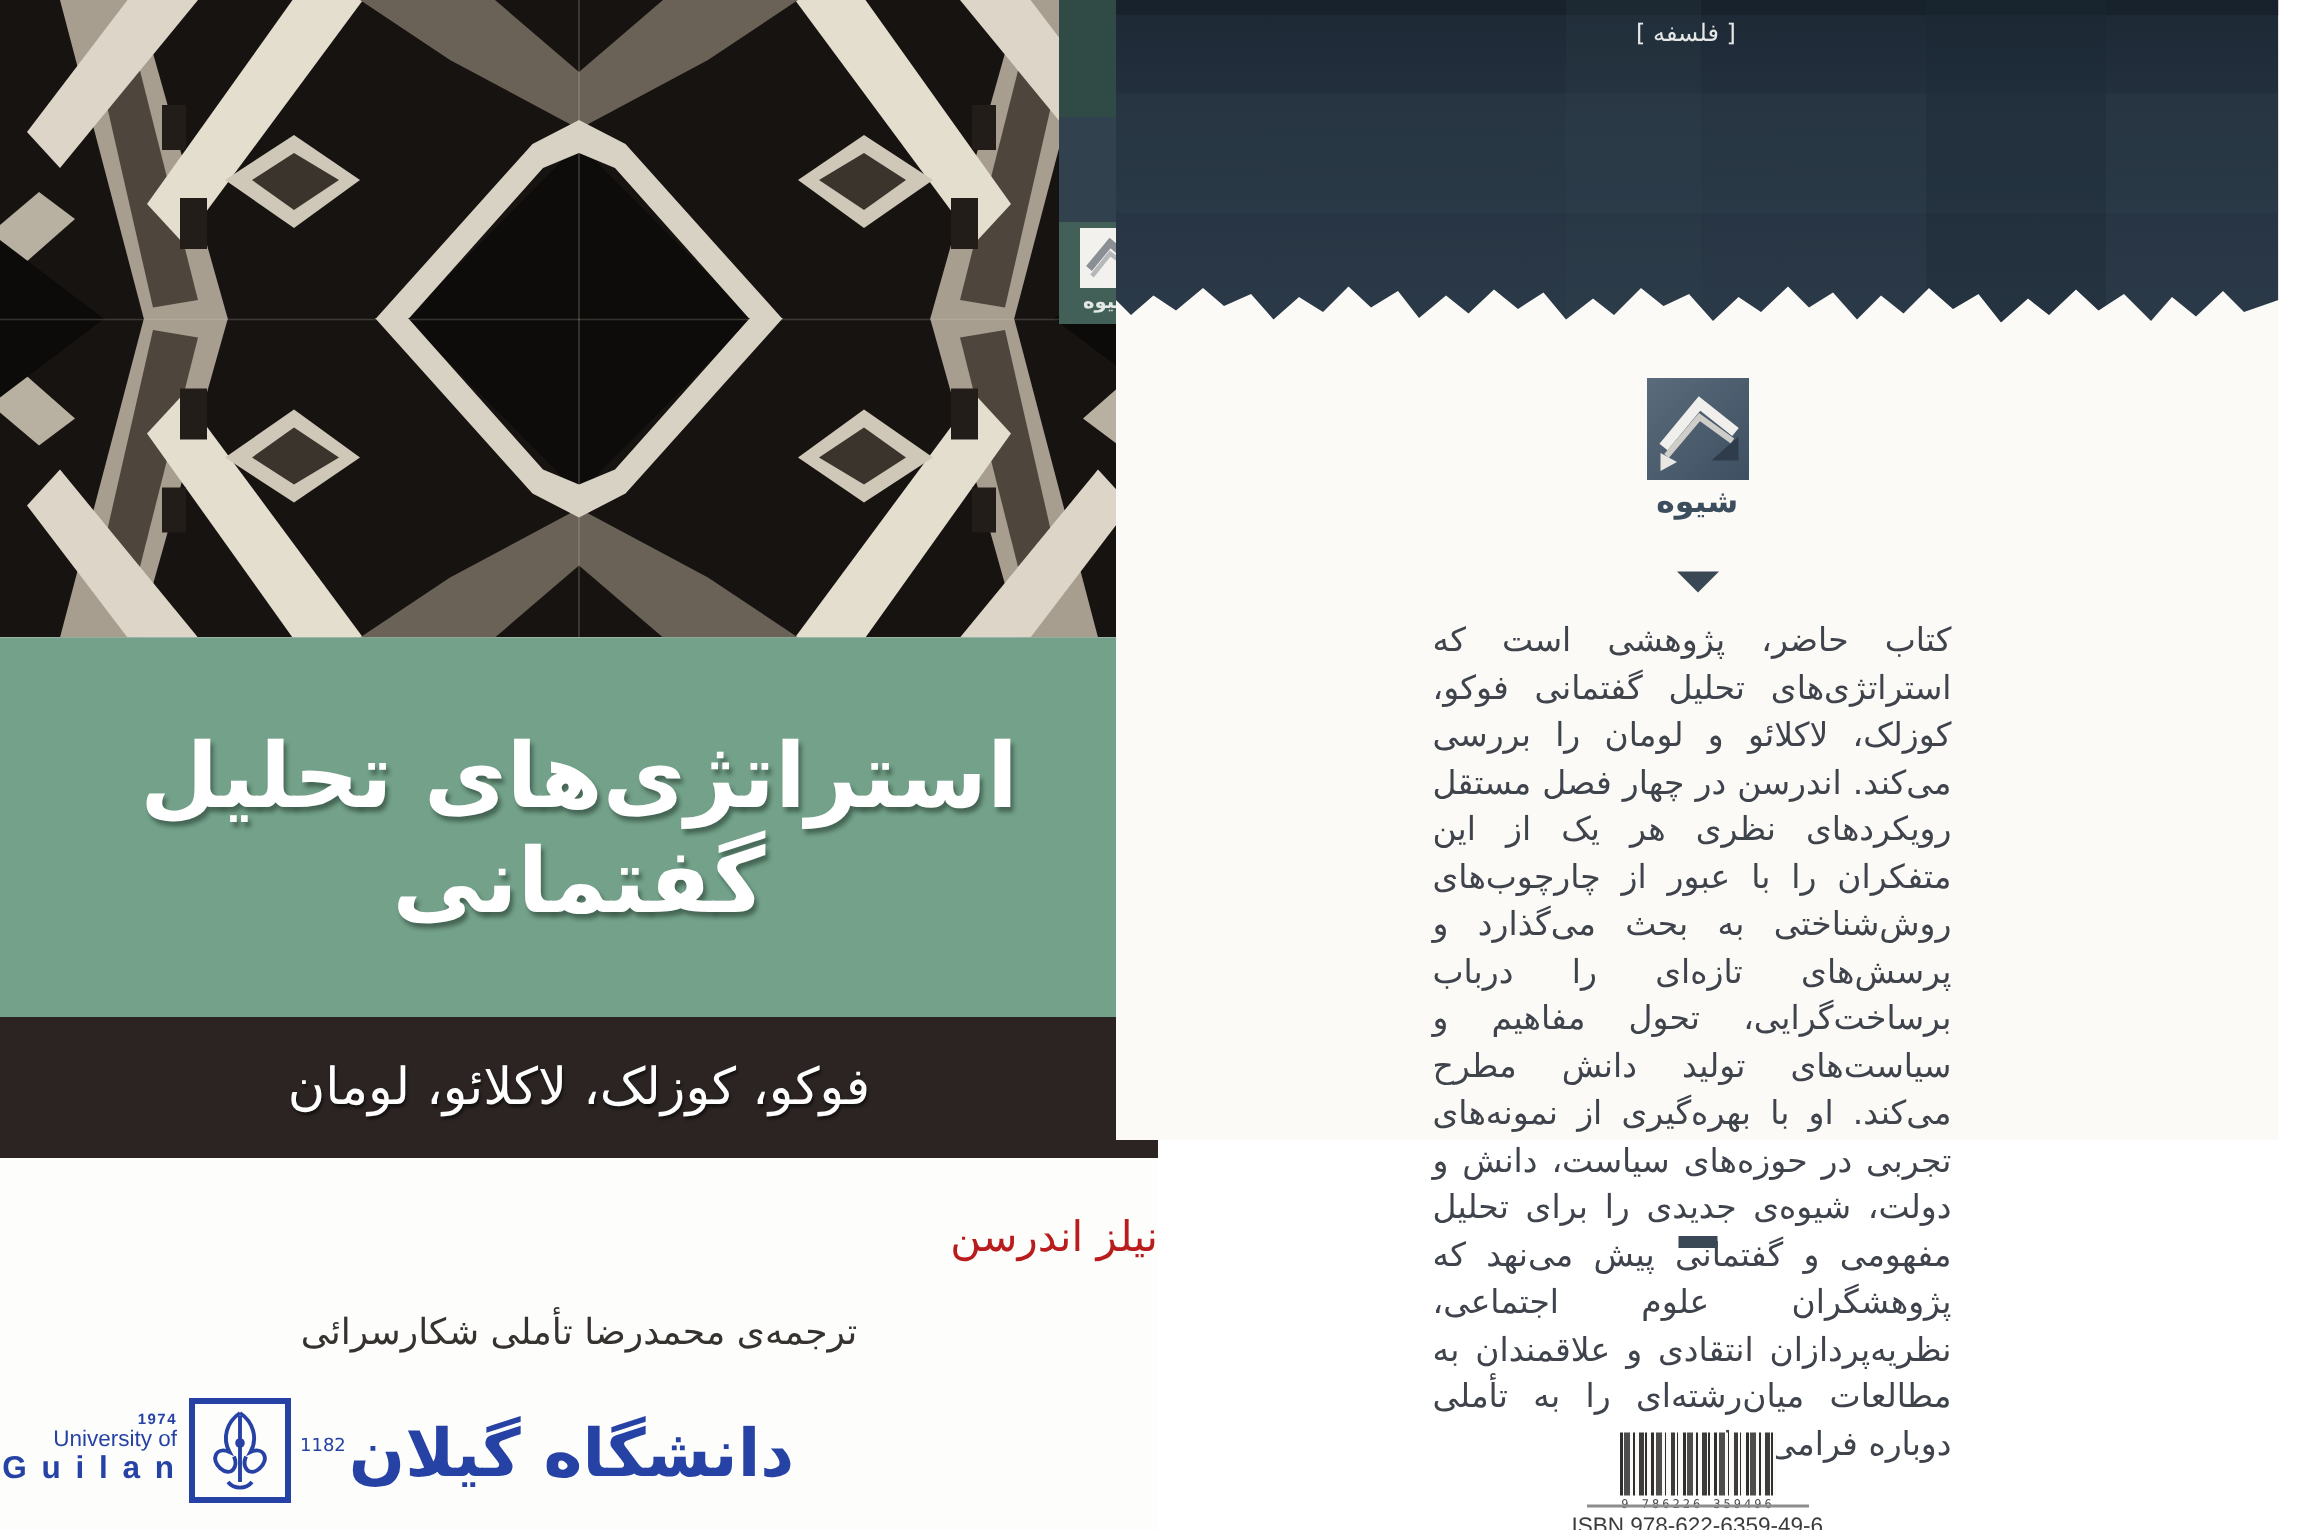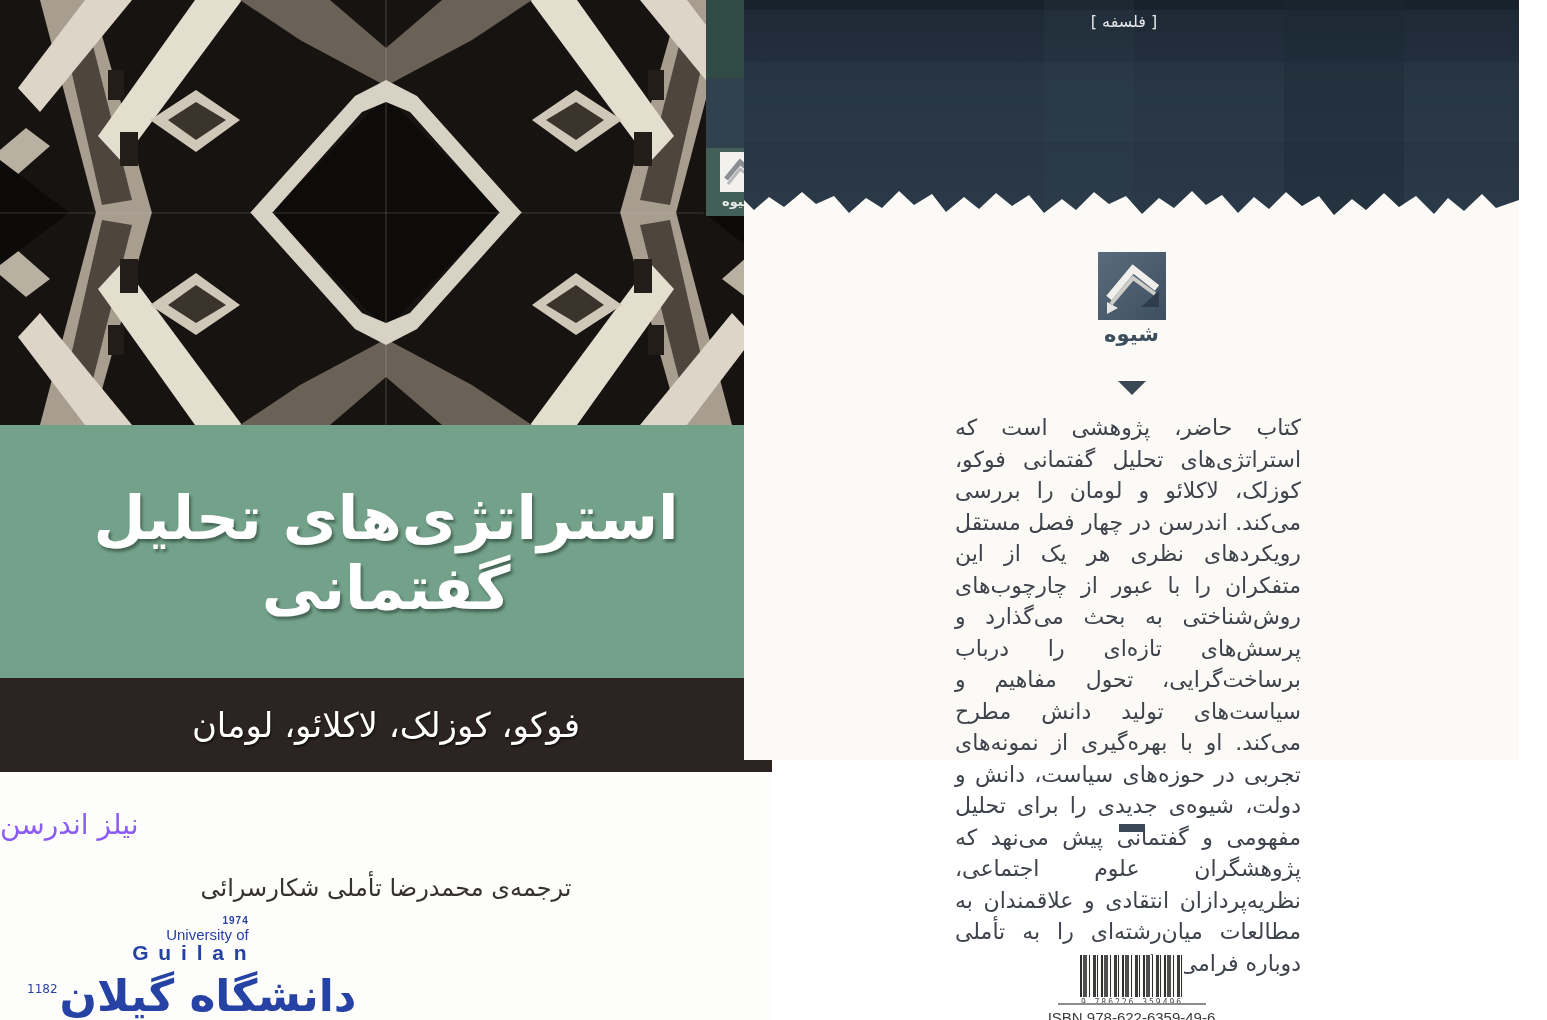--- a/index.html
+++ b/index.html
@@ -14,26 +14,26 @@
   .corner-seg3{position:absolute;left:0;top:148px;width:66px;height:68px;background:#426058;}
   .corner-emblem{position:absolute;left:14px;top:152px;}
   .corner-wordmark{position:absolute;left:0;top:194px;width:66px;text-align:center;
       color:rgba(255,255,255,.85);font-size:13px;font-weight:bold;letter-spacing:1px;}
   .green-band{position:absolute;left:0;top:425px;width:772px;height:253px;background:#73a189;}
   .cover-title{padding-top:58px;text-align:center;direction:rtl;color:#fff;
       font-size:60px;font-weight:bold;text-shadow:2px 3px 3px rgba(15,30,22,.45);}
   .dark-band{position:absolute;left:0;top:678px;width:772px;height:94px;background:#2b2422;}
   .band-names{line-height:94px;text-align:center;direction:rtl;color:#fff;font-size:34px;
       text-shadow:1px 2px 2px rgba(0,0,0,.5);}
-  .author-line{position:absolute;left:0;top:808px;width:772px;text-align:left;direction:rtl;
-      color:#8b5cf6;font-size:28px;}
+  .author-line{position:absolute;left:0;top:808px;width:772px;text-align:right;direction:rtl;
+      color:#b91c1c;font-size:28px;}
   .translator-line{position:absolute;left:0;top:874px;width:772px;text-align:center;direction:rtl;
       color:#35322f;font-size:24px;}
   
-  .guilan{position:absolute;left:23px;top:916px;height:100px;display:flex;align-items:center;flex-direction:column;}
+  .guilan{position:absolute;left:0;top:916px;height:100px;display:flex;align-items:center;}
   .guilan-en{width:118px;text-align:right;color:#2742a5;line-height:1.05;
       font-family:"Liberation Sans",sans-serif;}
   .guilan-year-en{font-size:10px;font-weight:bold;letter-spacing:1px;}
   .guilan-l1{font-size:15px;}
   .guilan-l2{font-size:21px;font-weight:bold;letter-spacing:2px;}
   .guilan-emblem{margin-left:6px;}
   .guilan-fa-wrap{margin-left:4px;display:flex;align-items:flex-start;}
   .guilan-year-fa{color:#2742a5;font-size:12px;margin-top:18px;margin-right:2px;}
   .guilan-name-fa{color:#2742a5;font-size:44px;font-weight:bold;direction:rtl;margin-top:6px;}
   

